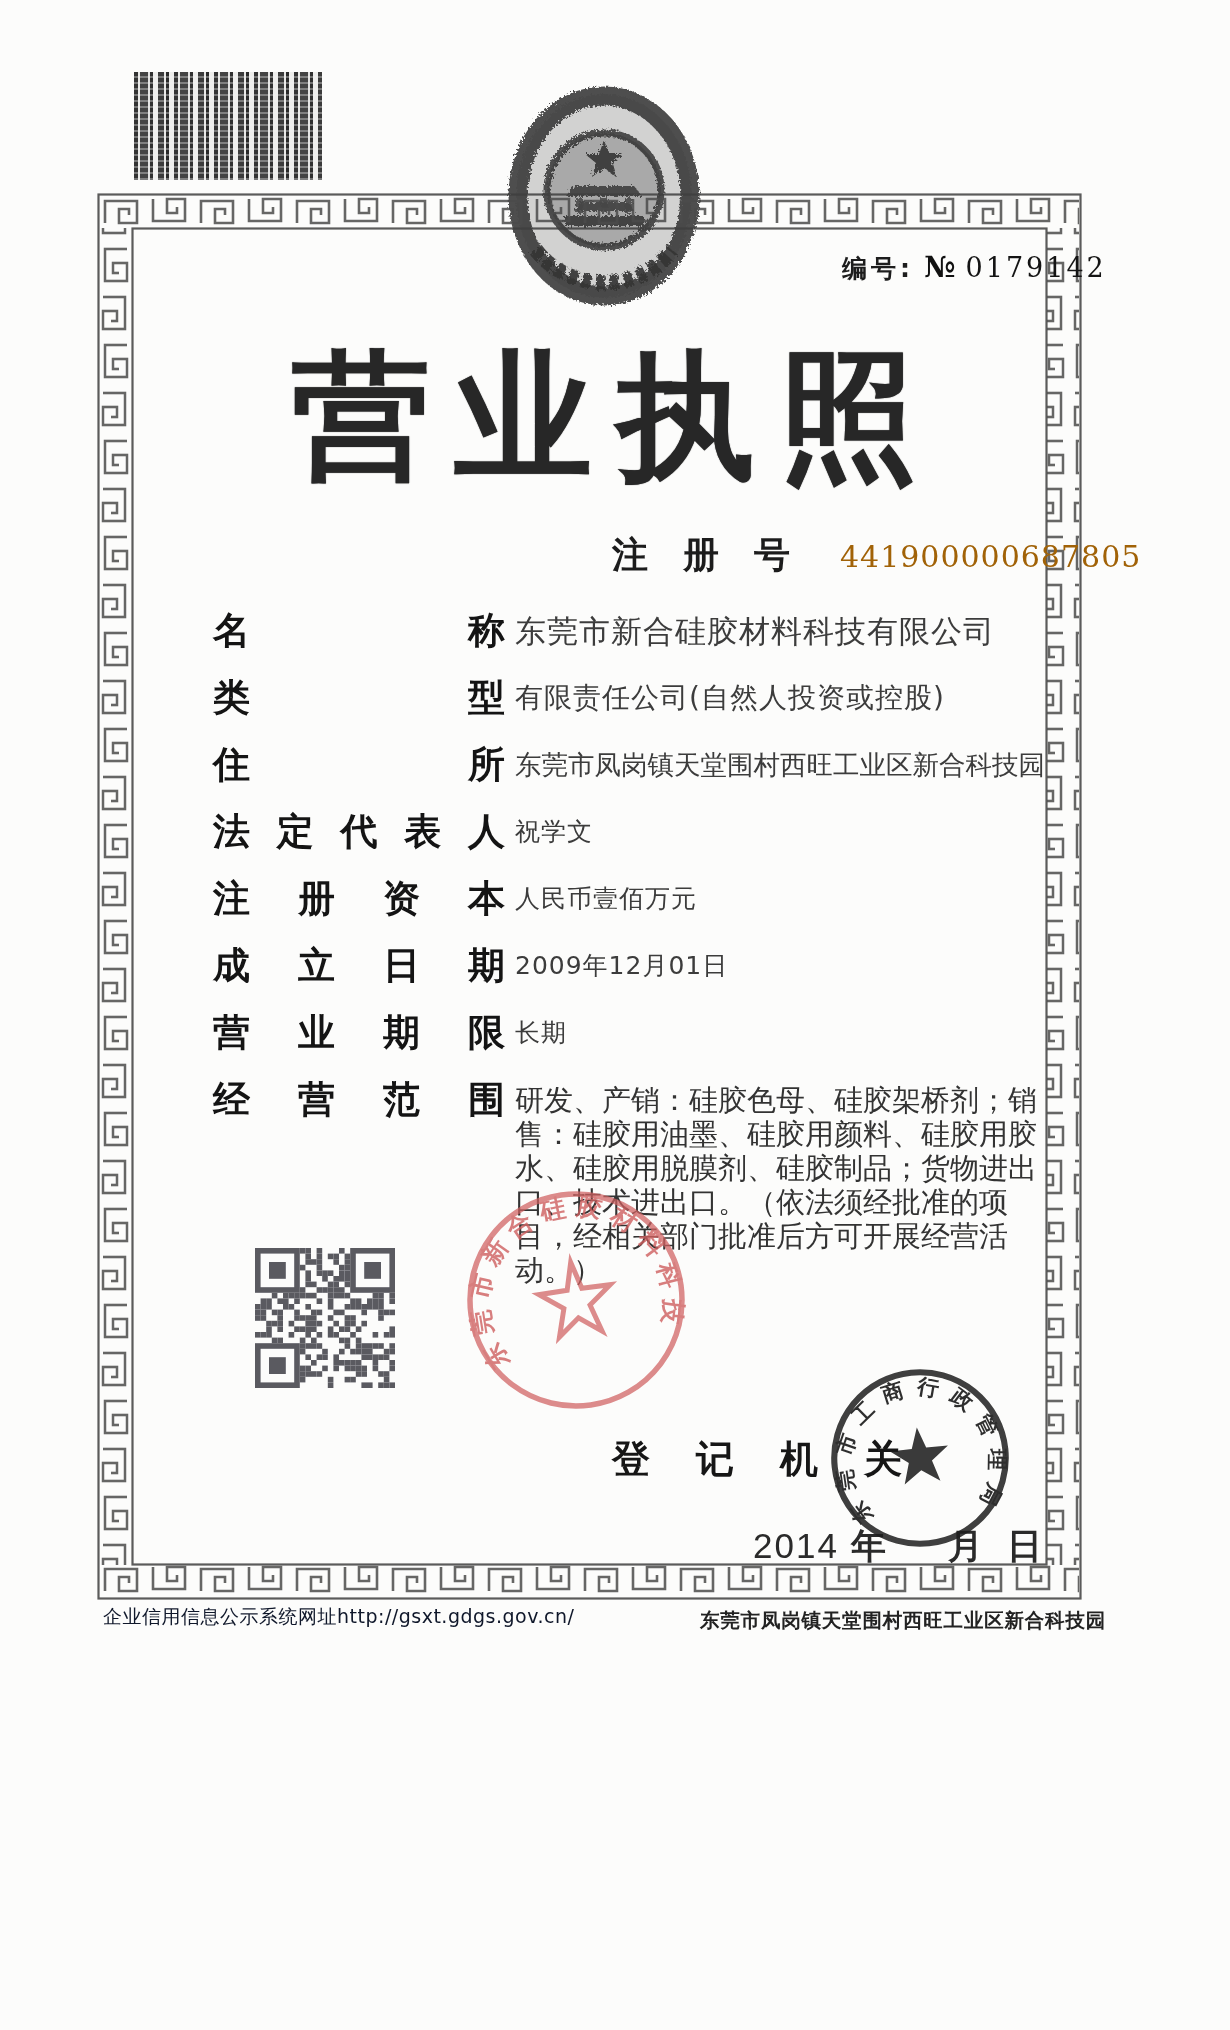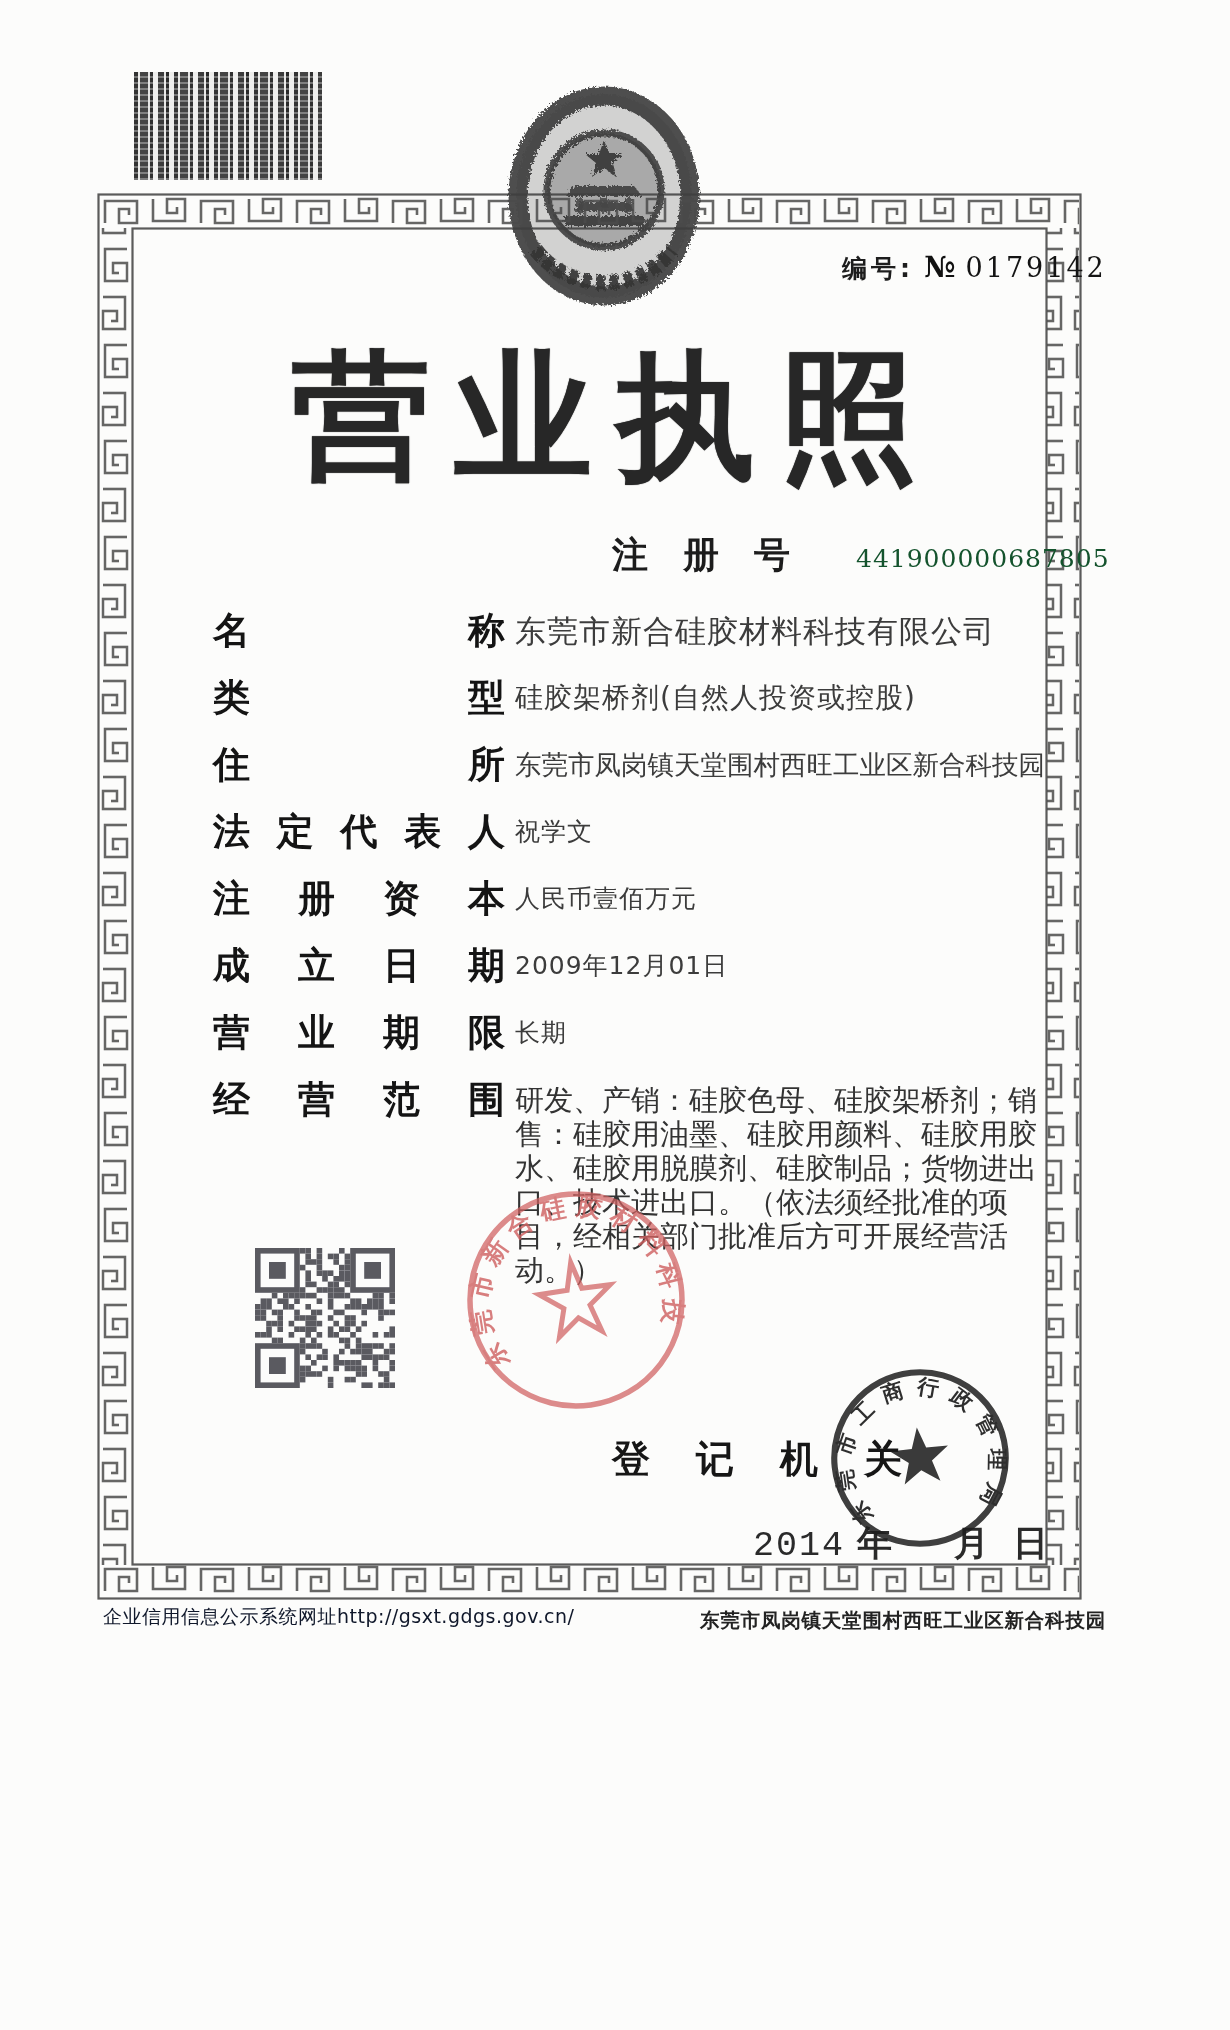--- a/index.html
+++ b/index.html
@@ -38,22 +38,22 @@
   .title{
     left:292px;top:342px;width:625px;height:150px;
     display:flex;justify-content:space-between;align-items:center;
     font-size:138px;font-weight:900;color:#272727;line-height:1;
     text-shadow:0 0 1px #2a2a2a;
   }
 
   .regline{left:612px;top:531px;display:flex;align-items:baseline;}
   .regline .reglabel{width:178px;display:flex;justify-content:space-between;
     font-size:36px;font-weight:700;color:#1c1c1c;}
-  .regline .regnum{margin-left:66px;font-family:"DejaVu Serif",serif;
-    font-size:25px;letter-spacing:1px;color:#14532d;}
+  .regline .regnum{margin-left:50px;font-family:"DejaVu Serif",serif;
+    font-size:30px;letter-spacing:1px;color:#a16207;}
 
   .fields{left:213px;top:608px;width:860px;}
   .frow{display:flex;align-items:flex-start;margin-bottom:21px;}
   .flabel{
     width:292px;flex:0 0 292px;display:flex;justify-content:space-between;
     font-size:37px;font-weight:700;color:#141414;line-height:46px;
   }
   .fvalue{margin-left:10px;font-size:25px;color:#3c3c3c;line-height:46px;letter-spacing:1px;}
   .frow:nth-child(1) .fvalue{font-size:31px;}
   .frow:nth-child(2) .fvalue{font-size:28px;}
@@ -68,21 +68,21 @@
   .company-seal{left:458px;top:1182px;width:236px;height:236px;opacity:.8;
     transform:rotate(-8deg);}
   .registrar-seal{left:824px;top:1360px;width:192px;height:196px;opacity:.92;
     transform:rotate(-6deg);z-index:6;}
 
   .registrar-row{left:612px;top:1434px;display:flex;width:290px;
     justify-content:space-between;font-size:38px;font-weight:700;color:#161616;}
 
   .dateline{left:753px;top:1486px;z-index:4;display:flex;align-items:baseline;
     font-size:35px;color:#2a2a2a;}
-  .dateline .yr{font-family:Liberation Mono, monospace;letter-spacing:2px;margin-top:40px;}
+  .dateline .yr{font-family:Liberation Sans, sans-serif;letter-spacing:2px;margin-top:40px;}
   .dateline .yc{margin-left:12px;font-weight:600;}
   .dateline .mc{margin-left:62px;font-weight:600;}
   .dateline .dc{margin-left:24px;font-weight:600;}
 
   .footer-left{left:103px;top:1604px;font-size:19px;color:#0f172a;letter-spacing:.5px;}
   .footer-right{left:700px;top:1607px;font-size:19.5px;font-weight:600;color:#222;letter-spacing:.8px;}
 
   svg text{font-family:"DejaVu Sans",sans-serif;}
 </style>
 </head>
@@ -160,21 +160,21 @@
         <span>名</span>
         <span>称</span>
       </div>
     <div class="fvalue">东莞市新合硅胶材料科技有限公司</div>
   </div>
   <div class="frow">
     <div class="flabel">
         <span>类</span>
         <span>型</span>
       </div>
-    <div class="fvalue">硅胶架桥剂(自然人投资或控股)</div>
+    <div class="fvalue">有限责任公司(自然人投资或控股)</div>
   </div>
   <div class="frow">
     <div class="flabel">
         <span>住</span>
         <span>所</span>
       </div>
     <div class="fvalue">东莞市凤岗镇天堂围村西旺工业区新合科技园</div>
   </div>
   <div class="frow">
     <div class="flabel">

